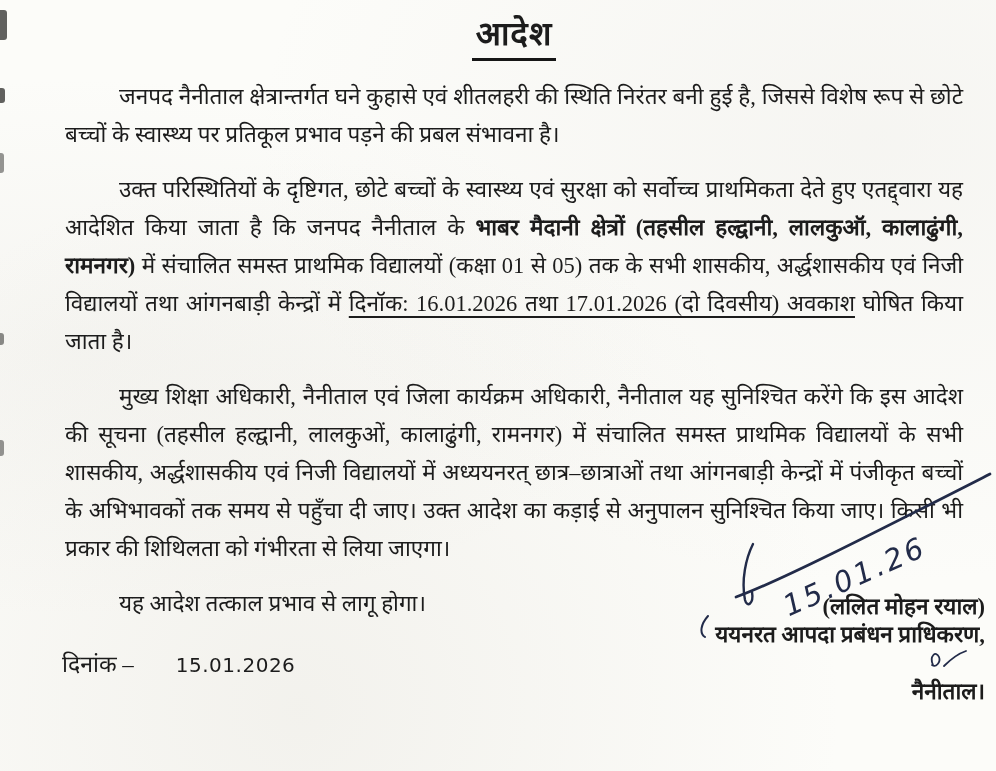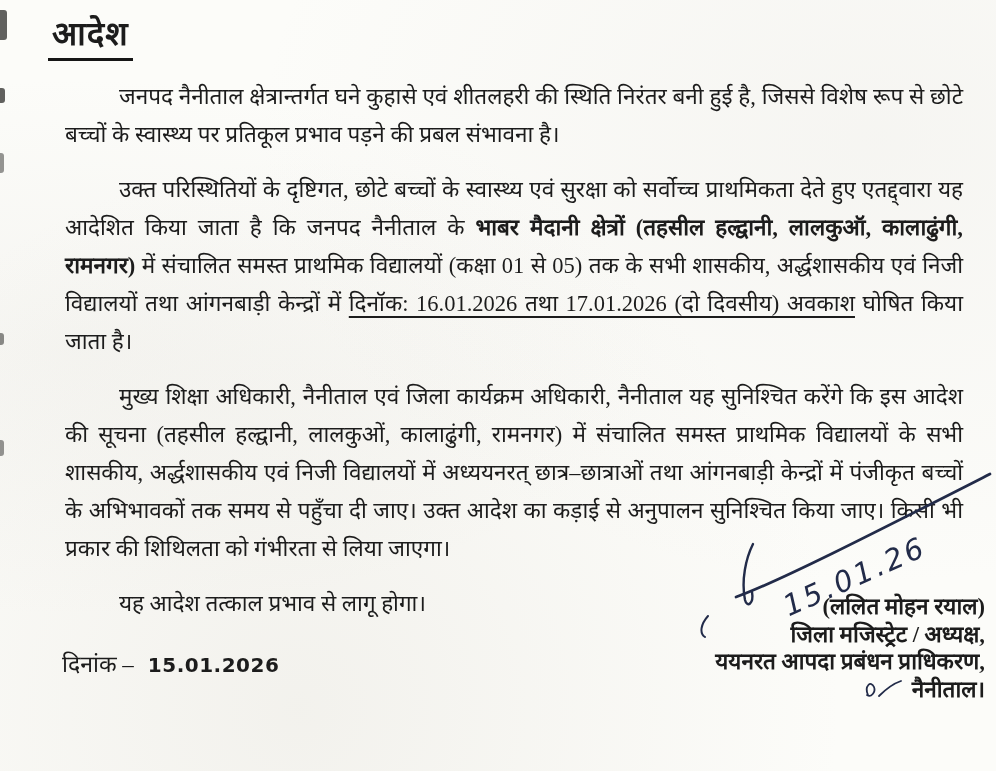--- a/index.html
+++ b/index.html
@@ -18,20 +18,21 @@
       radial-gradient(ellipse at 88% 18%, rgba(208,204,198,0.14), transparent 50%),
       radial-gradient(ellipse at 8% 45%, rgba(200,196,188,0.12), transparent 45%),
       #fcfcf9;
     font-family: "Liberation Serif", serif;
     color: #1c1c1c;
   }
   .content {
     padding: 6px 16px 0 48px;
   }
   .title-wrap {
+    text-align: center;
     margin: 4px 0 0 0;
     font-family: Liberation Mono, monospace;
   }
   .title {
     display: inline-block;
     font-size: 33px;
     font-weight: bold;
     border-bottom: 3px solid #161616;
     padding: 0 4px 3px 4px;
     letter-spacing: 1px;
@@ -58,23 +59,24 @@
   .dateline {
     margin-top: 24px;
     padding-left: 14px;
     font-size: 23px;
     display: flex;
     align-items: baseline;
     gap: 14px;
   }
   .dateline .num {
     font-family: "DejaVu Sans", sans-serif;
-    font-weight: bold;
+    font-weight: normal;
     font-size: 20px;
     letter-spacing: 0.5px;
+    margin-left: 28px;
   }
   
   .sig-ink-overlay {
     position: absolute;
     left: 686px;
     top: 458px;
     width: 310px;
     height: 180px;
     pointer-events: none;
   }
@@ -86,20 +88,21 @@
     text-align: right;
     font-size: 22.5px;
     line-height: 27.5px;
     font-weight: 600;
   }
   .sig-block .row { white-space: nowrap; }
   .place-row {
     display: inline-flex;
     align-items: center;
     gap: 8px;
+    flex-direction: column;
   }
   .ink { stroke: #222b49; fill: none; stroke-linecap: round; }
   .ink-text {
     fill: #222b49;
     font-family: "DejaVu Sans", sans-serif;
     font-style: italic;
     letter-spacing: 3px;
   }
   
   .artifact {
@@ -153,21 +156,20 @@
 
     <path class="ink" d="M 50 139 C 92 124, 190 74, 304 16" stroke-width="2.7"></path>
 
     <text class="ink-text" x="92" y="132" font-size="29" transform="rotate(-24 160 120)">15.01.26</text>
 
     <path class="ink" d="M 22 158 C 15 166, 13 175, 19 179" stroke-width="2"></path>
   </svg>
 
   <div class="sig-block">
     <div class="row">(ललित मोहन रयाल)</div>
-    <div class="row">जिला मजिस्ट्रेट / अध्यक्ष,</div>
     <div class="row">ययनरत आपदा प्रबंधन प्राधिकरण,</div>
     <div class="row">
       <span class="place-row">
         <svg width="42" height="22" viewBox="0 0 42 22" aria-hidden="true">
           <path class="ink" d="M 6 17 C 2 8, 9 2, 12 9 C 14 14, 9 20, 5 17" stroke-width="1.8"></path>
           <path class="ink" d="M 17 18 C 24 11, 30 6, 39 3" stroke-width="1.8"></path>
         </svg>
         <span>नैनीताल।</span>
       </span>
     </div>

